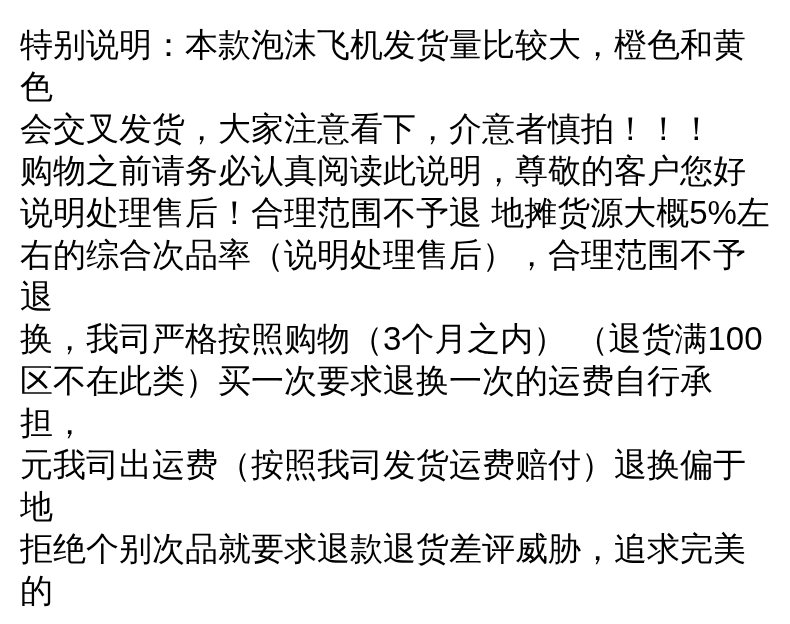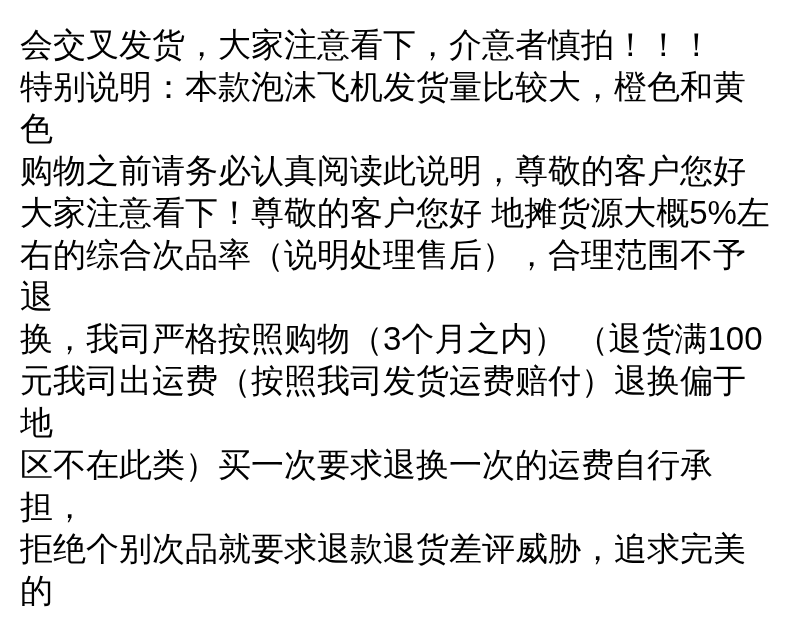--- a/index.html
+++ b/index.html
@@ -25,24 +25,24 @@
   .notice-line {
     white-space: pre-wrap;
     letter-spacing: 0px;
   }
 </style>
 </head>
 <body>
 
 <div class="page">
   <div class="notice">
+    <div class="notice-line">特别说明：本款泡沫飞机发货量比较大，橙色和黄色</div>
     <div class="notice-line">会交叉发货，大家注意看下，介意者慎拍！！！</div>
-    <div class="notice-line">特别说明：本款泡沫飞机发货量比较大，橙色和黄色</div>
     <div class="notice-line">购物之前请务必认真阅读此说明，尊敬的客户您好</div>
-    <div class="notice-line">大家注意看下！尊敬的客户您好 地摊货源大概5%左</div>
+    <div class="notice-line">说明处理售后！合理范围不予退 地摊货源大概5%左</div>
     <div class="notice-line">右的综合次品率（说明处理售后），合理范围不予退</div>
     <div class="notice-line">换，我司严格按照购物（3个月之内） （退货满100</div>
+    <div class="notice-line">区不在此类）买一次要求退换一次的运费自行承担，</div>
     <div class="notice-line">元我司出运费（按照我司发货运费赔付）退换偏于地</div>
-    <div class="notice-line">区不在此类）买一次要求退换一次的运费自行承担，</div>
     <div class="notice-line">拒绝个别次品就要求退款退货差评威胁，追求完美的</div>
 
   </div>
 </div>
 
 </body></html>

